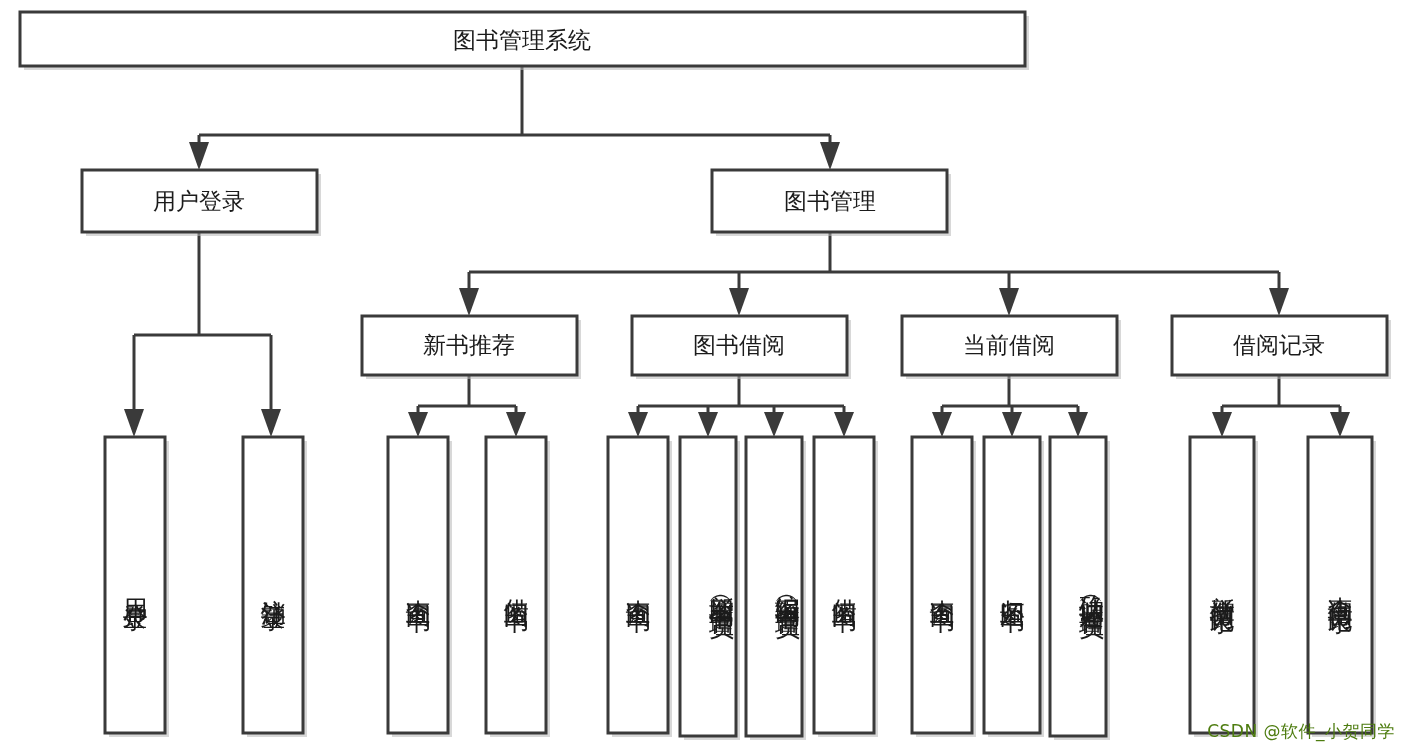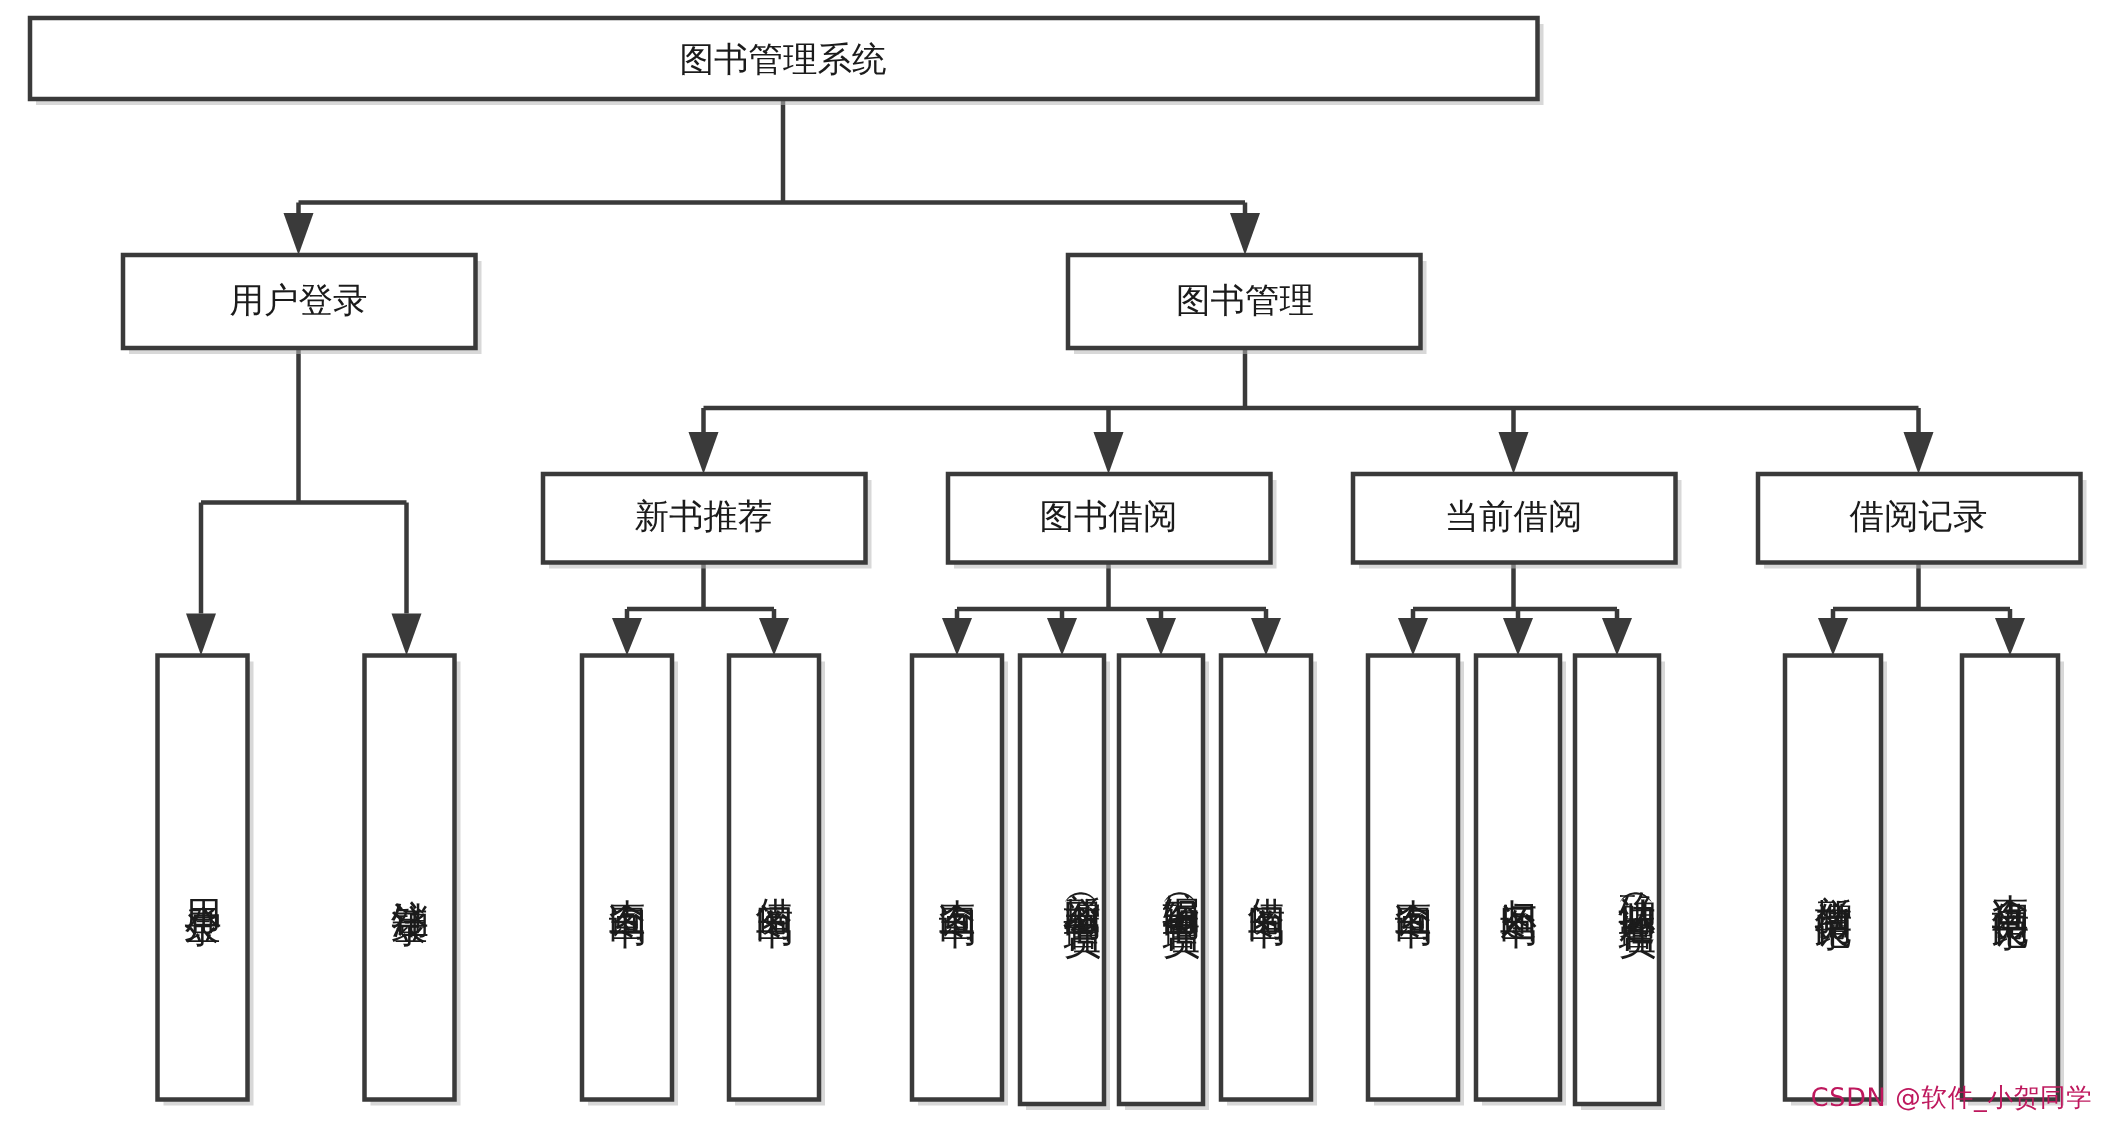--- a/index.html
+++ b/index.html
@@ -65,21 +65,21 @@
     white-space: nowrap;
     text-align: center;
     pointer-events: none;
   }
   .watermark {
     position: absolute;
     right: 10px;
     bottom: 4px;
     font-family: "DejaVu Sans", "Liberation Sans", sans-serif;
     font-size: 17px;
-    color: #be185d;
+    color: #4d7c0f;
     letter-spacing: 0.5px;
     white-space: nowrap;
   }
 </style>
 </head>
 <body>
 
 <div id="diagram-root">
 
   <svg id="diagram-svg" viewBox="0 0 1405 747">

